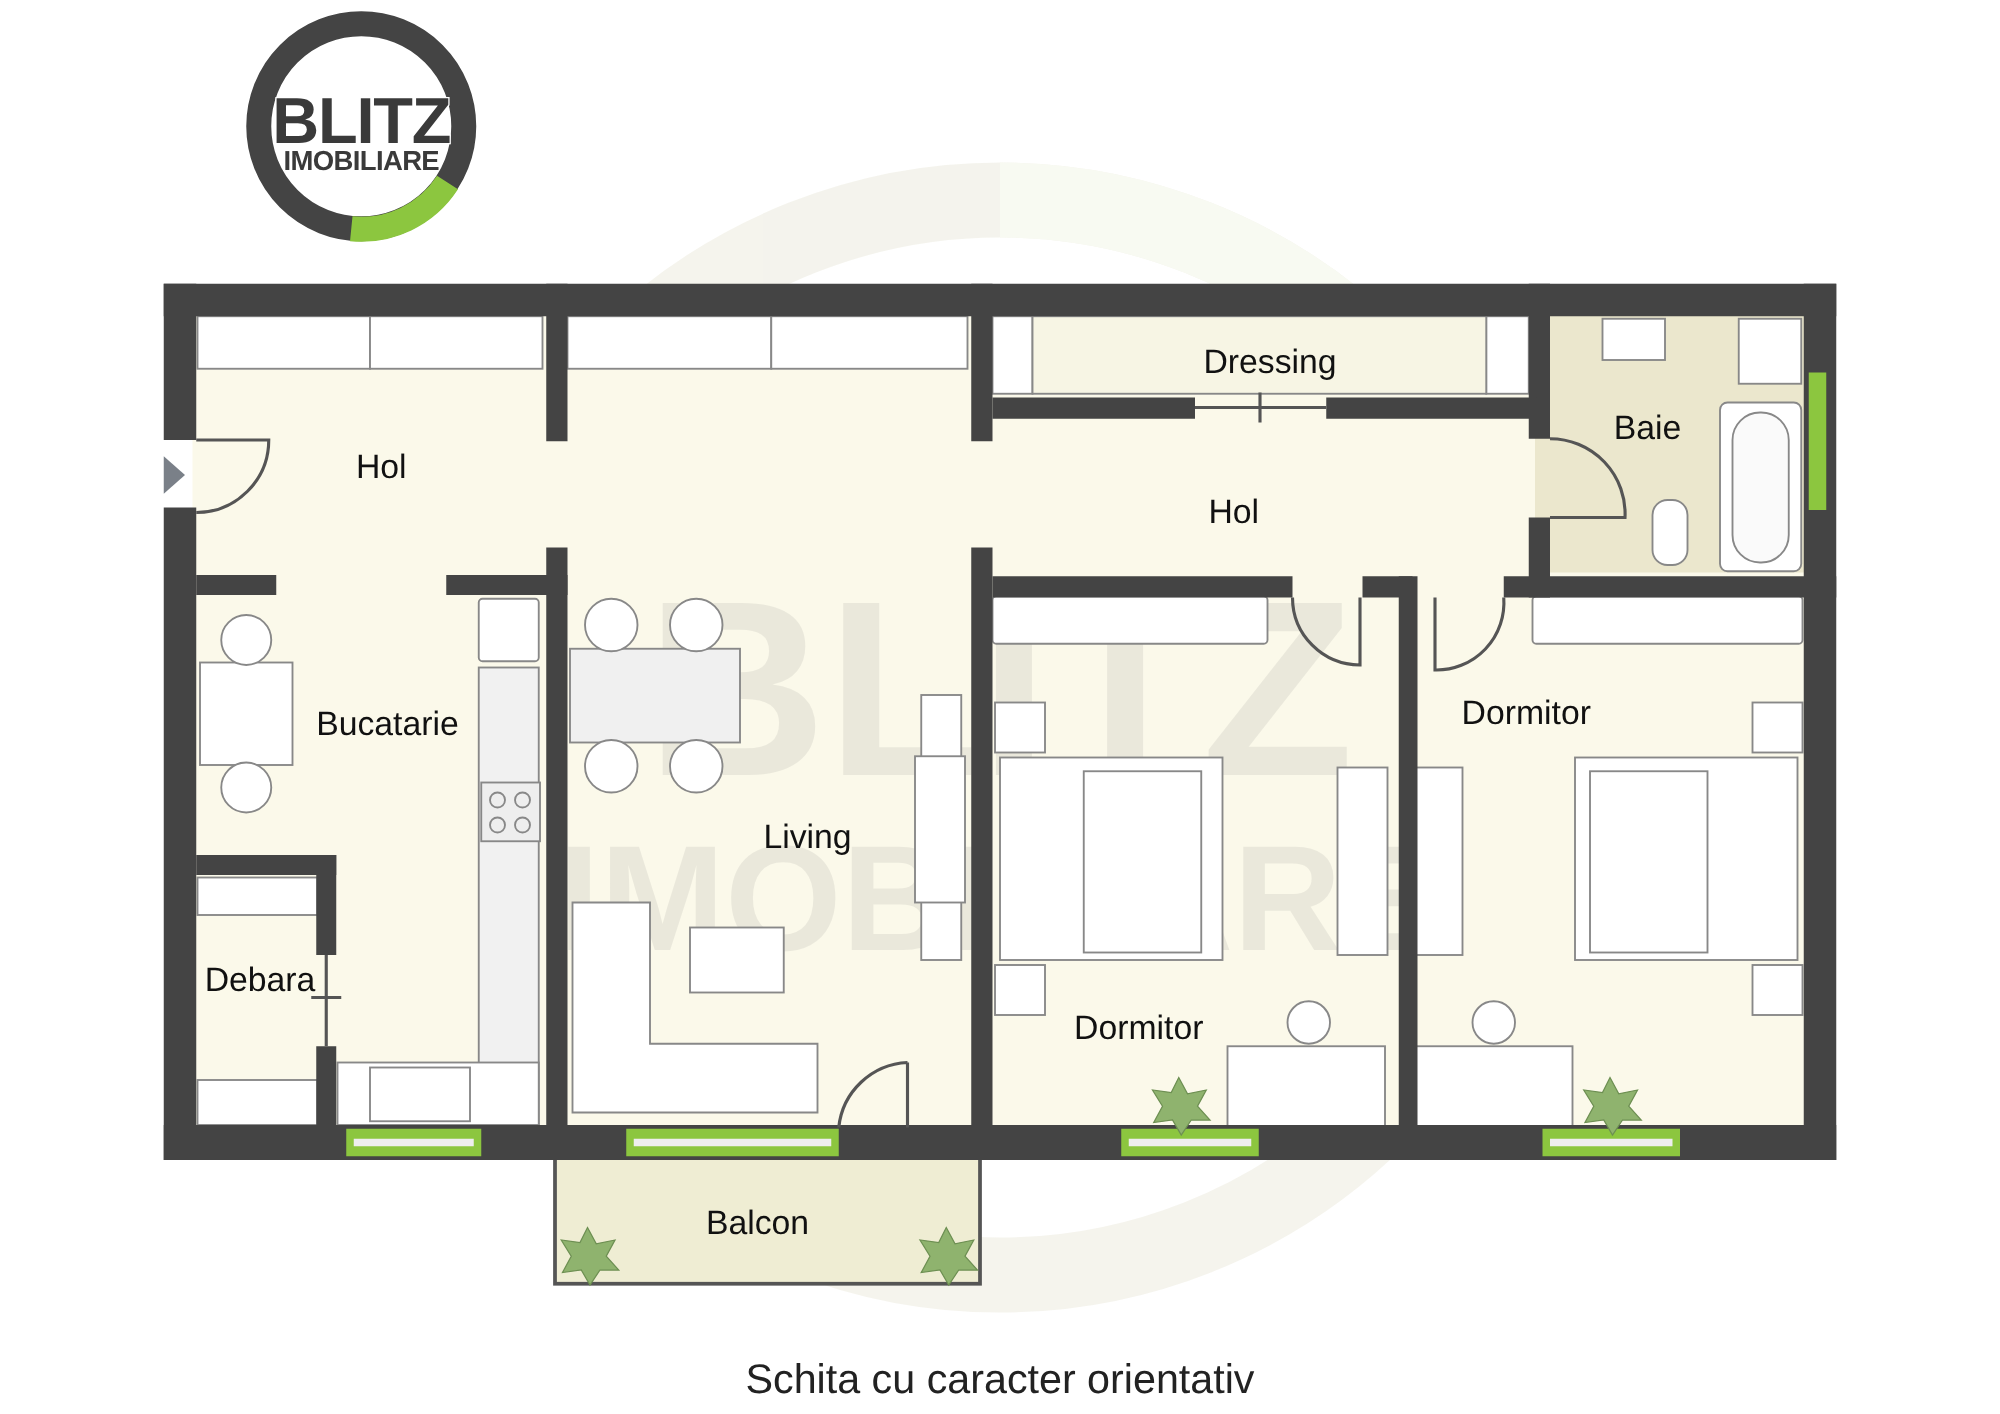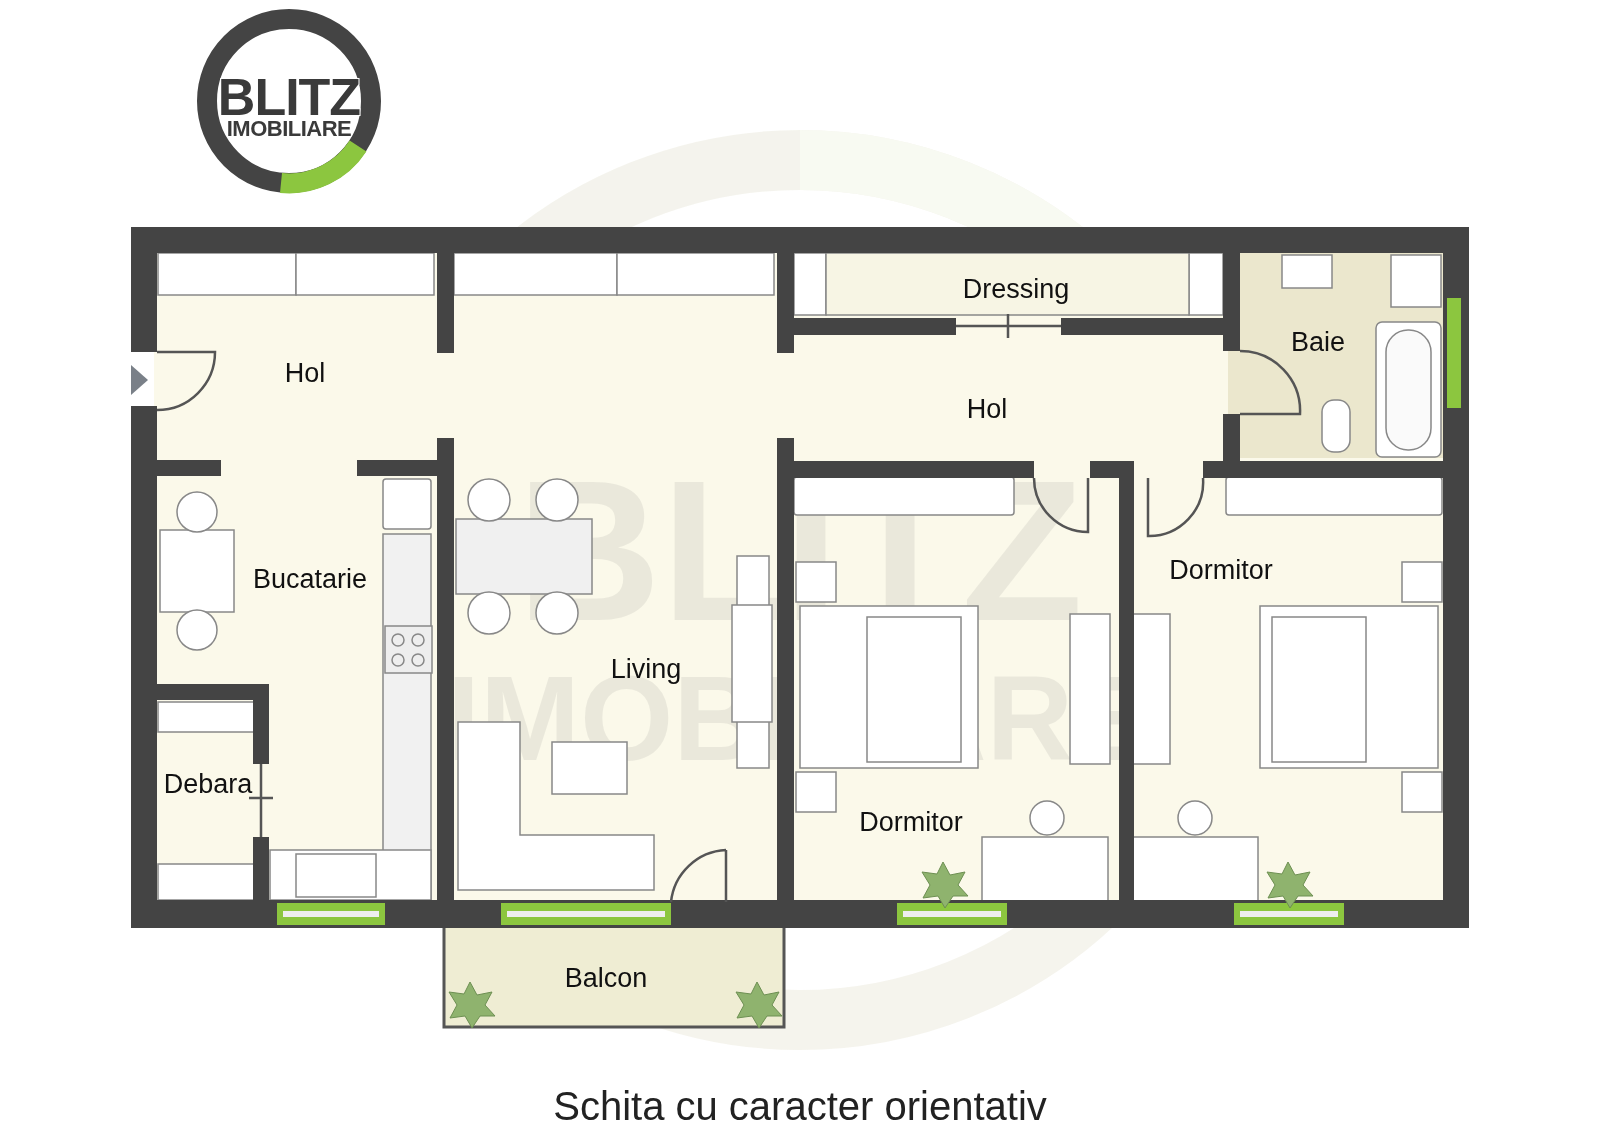--- a/index.html
+++ b/index.html
@@ -1,19 +1,19 @@
 <!DOCTYPE html>
 <html><head>
 <meta charset="utf-8">
 <style>
   html, body { margin: 0; padding: 0; background: #ffffff; }
   body { width: 1600px; height: 1131px; position: relative; overflow: hidden; font-family: "Liberation Sans", sans-serif; }
   #plan { position: absolute; left: 0; top: 0; width: 1600px; height: 1131px; }
   .room-label { font-family: "Liberation Sans", sans-serif; font-size: 27px; fill: #111111; }
-  .caption { position: absolute; left: 0; width: 1600px; top: 1084px; text-align: center; font-size: 40px; color: #222222; font-family: "Liberation Sans", sans-serif; }
+  .caption { position: absolute; left: 0; width: 1600px; top: 1084px; text-align: center; font-size: 33px; color: #222222; font-family: "Liberation Sans", sans-serif; }
   .logo { position: absolute; left: 196px; top: 8px; width: 186px; height: 186px; }
   .logo-text-1 { position: absolute; left: 0; width: 186px; top: 64px; text-align: center; font-family: "Liberation Sans", sans-serif; font-weight: bold; font-size: 52px; letter-spacing: -1px; color: #3a3a3a; line-height: 50px; -webkit-text-stroke: 2px #ffffff; paint-order: stroke fill; }
   .logo-text-2 { position: absolute; left: 0; width: 186px; top: 110px; text-align: center; font-family: "Liberation Sans", sans-serif; font-weight: bold; font-size: 22px; letter-spacing: -0.5px; color: #3a3a3a; line-height: 22px; -webkit-text-stroke: 1px #ffffff; paint-order: stroke fill; }
 </style>
 </head>
 <body>
 
 <svg id="plan" viewBox="0 0 1600 1131" xmlns="http://www.w3.org/2000/svg">
 
   <g opacity="0.55">

